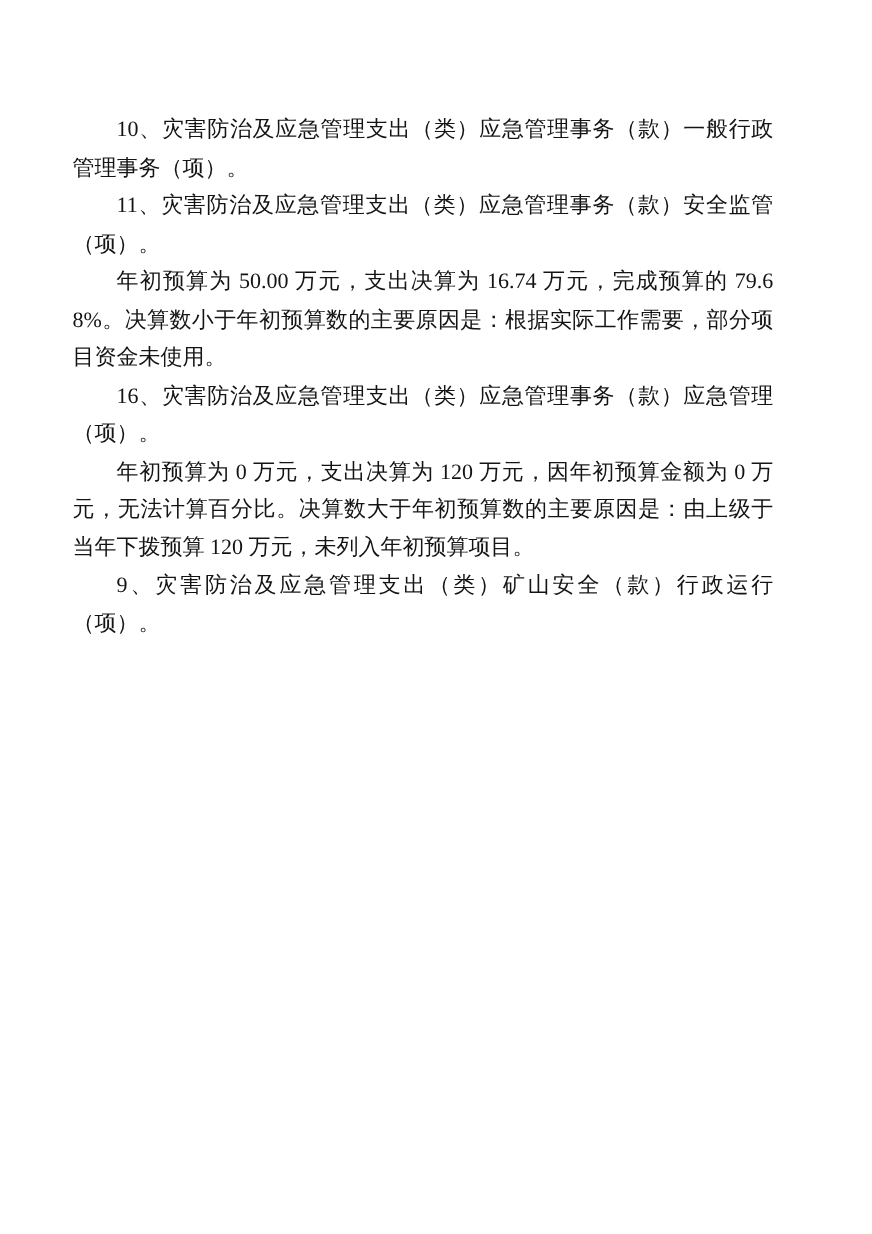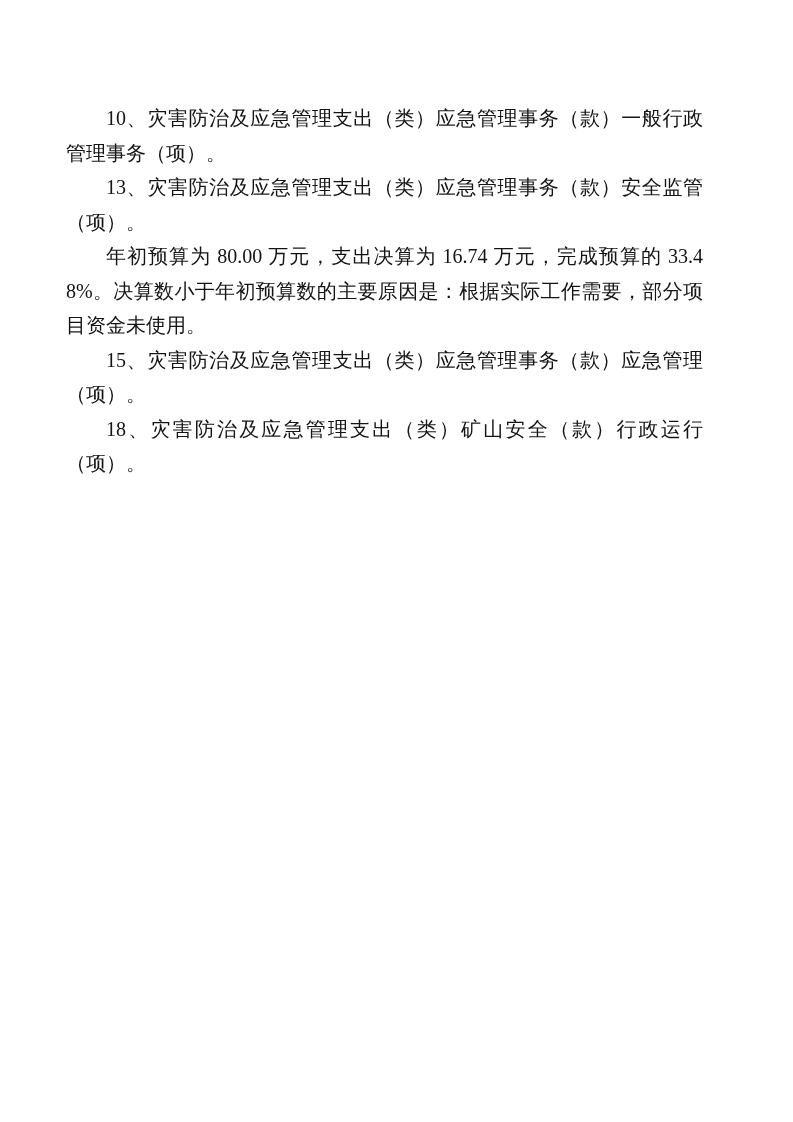--- a/index.html
+++ b/index.html
@@ -32,21 +32,22 @@
     word-break: break-all;
   }
 </style>
 </head>
 <body>
 
 <div class="page">
   <div class="content">
     <p>10、灾害防治及应急管理支出（类）应急管理事务（款）一般行政管理事务（项）。</p>
 
-    <p>13、灾害防治及应急管理支出（类）应急管理事务（款）安全监管（项）。</p>
-    <p>年初预算为 80.00 万元，支出决算为 16.74 万元，完成预算的 33.48%。决算数小于年初预算数的主要原因是：根据实际工作需要，部分项目资金未使用。</p>
+    <p>11、灾害防治及应急管理支出（类）应急管理事务（款）安全监管（项）。</p>
+    <p>年初预算为 50.00 万元，支出决算为 16.74 万元，完成预算的 79.68%。决算数小于年初预算数的主要原因是：根据实际工作需要，部分项目资金未使用。</p>
 
-    <p>15、灾害防治及应急管理支出（类）应急管理事务（款）应急管理（项）。</p>
+    <p>16、灾害防治及应急管理支出（类）应急管理事务（款）应急管理（项）。</p>
+    <p>年初预算为 0 万元，支出决算为 120 万元，因年初预算金额为 0 万元，无法计算百分比。决算数大于年初预算数的主要原因是：由上级于当年下拨预算 120 万元，未列入年初预算项目。</p>
 
 
-    <p>18、灾害防治及应急管理支出（类）矿山安全（款）行政运行（项）。</p>
+    <p>9、灾害防治及应急管理支出（类）矿山安全（款）行政运行（项）。</p>
   </div>
 </div>
 
 </body></html>

